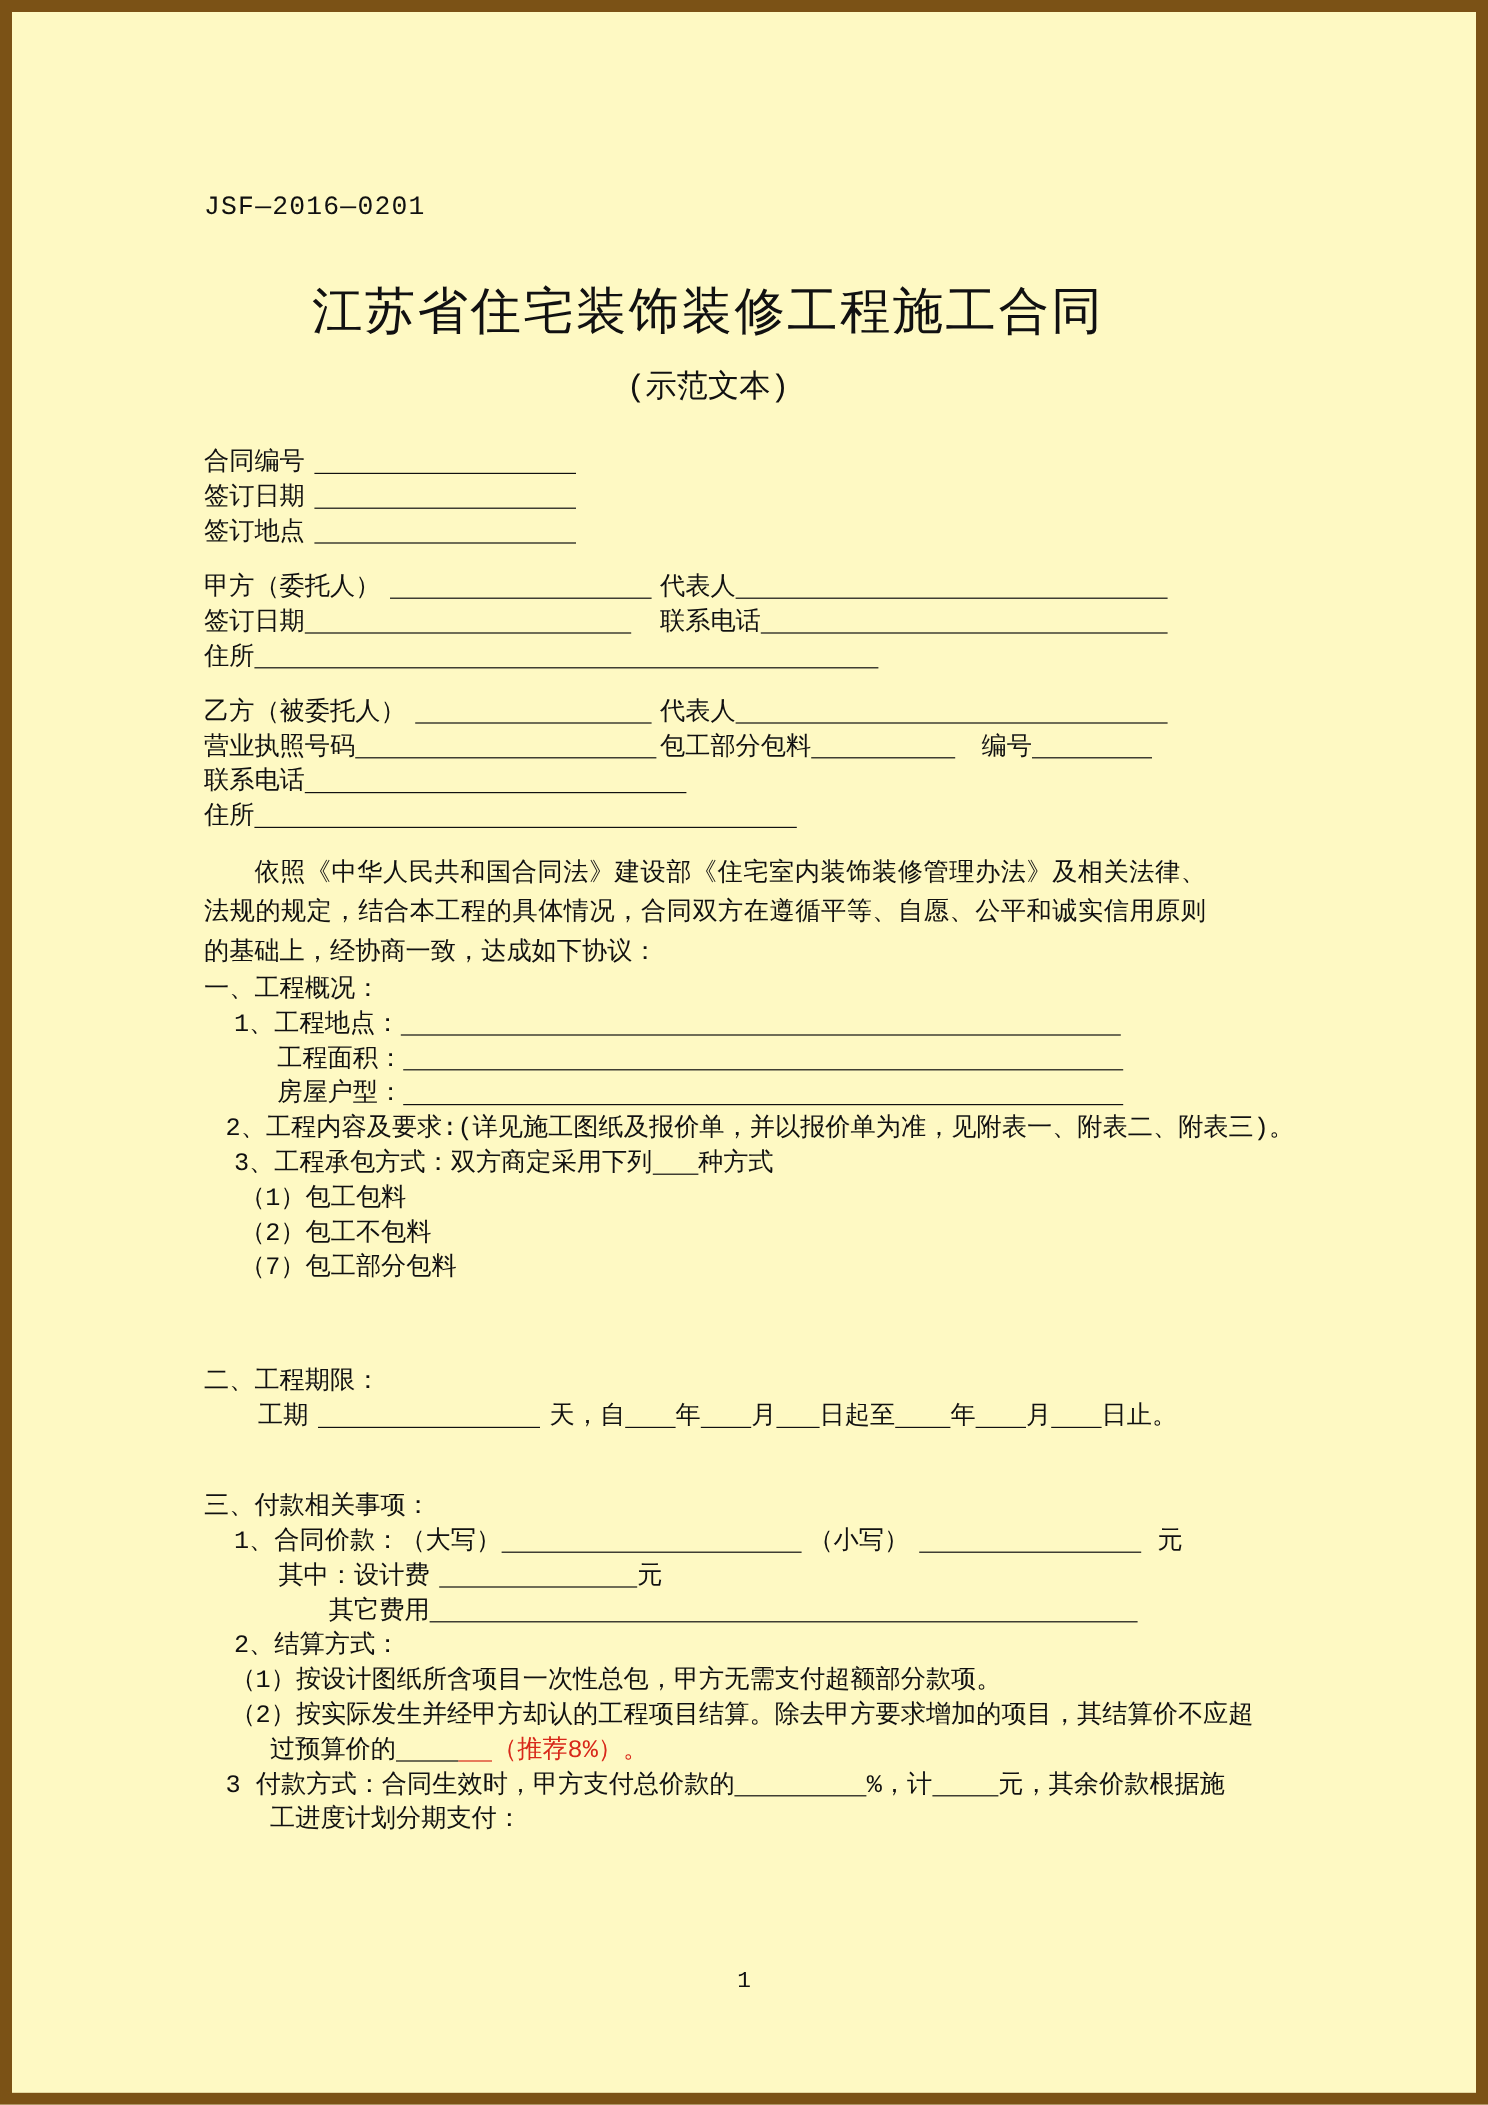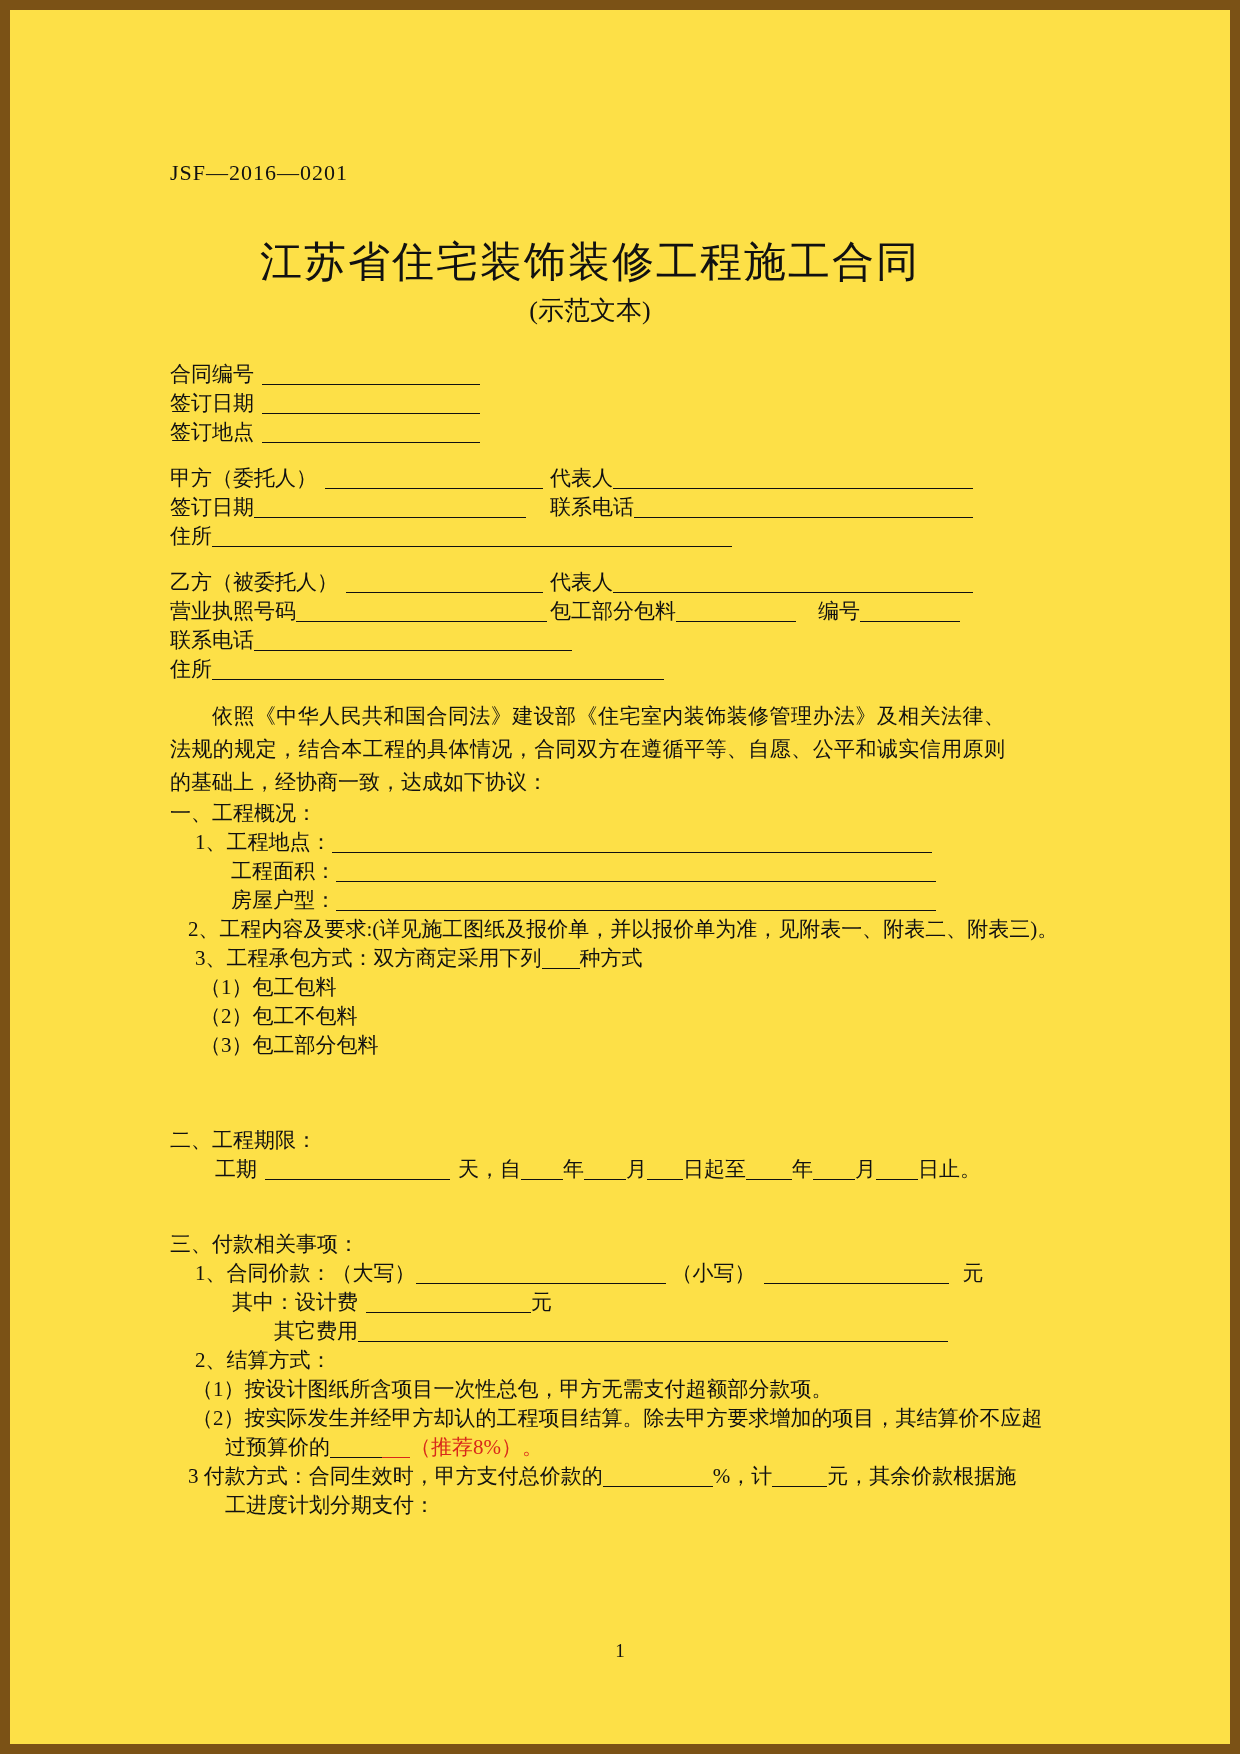--- a/index.html
+++ b/index.html
@@ -1,29 +1,29 @@
 <!DOCTYPE html>
 <html><head>
 <meta charset="utf-8">
 <style>
   html,body{margin:0;padding:0;background:#ffffff;}
   .page{
     position:relative;
     width:1240px;height:1754px;
     box-sizing:border-box;
     border:10px solid #7b5216;
-    background:#fde047;
-    font-family:Liberation Serif, serif;
+    background:#fef9c3;
+    font-family:Liberation Mono, monospace;
     color:#111;
     overflow:hidden;
     padding-left:29px;
   }
   .content{position:absolute;left:160px;top:150px;width:835px;}
   .doc-code{font-size:22px;letter-spacing:1px;line-height:26px;}
-  .title{margin:48px 0 4px -30px;width:900px;text-align:center;font-size:42px;
+  .title{margin:48px 0 16px -30px;width:900px;text-align:center;font-size:42px;
          font-weight:normal;letter-spacing:2px;line-height:56px;}
   .subtitle{margin:0 0 0 -30px;width:900px;text-align:center;font-size:26px;line-height:34px;}
   .fline{font-size:21px;line-height:29px;white-space:nowrap;}
   .blank{display:inline-block;height:20px;border-bottom:1.5px solid #111;vertical-align:-4px;}
   .blank.red{border-bottom-color:#d8281a;}
   .col1{display:inline-block;width:380px;white-space:nowrap;}
   .gap8{margin-left:8px;}
   .preamble{margin-top:16px;width:835px;font-size:21px;line-height:33px;
             text-align:justify;text-indent:42px;white-space:normal;}
   .red-text{color:#d8281a;}
@@ -88,21 +88,21 @@
     </div>
     <div class="fline" style="margin-left:61px">
       <span>房屋户型：</span><span class="blank" style="width:600px"></span>
     </div>
     <div class="fline" style="margin-left:18px">2、工程内容及要求:(详见施工图纸及报价单，并以报价单为准，见附表一、附表二、附表三)。</div>
     <div class="fline" style="margin-left:25px">
       <span>3、工程承包方式：双方商定采用下列</span><span class="blank" style="width:38px"></span><span>种方式</span>
     </div>
     <div class="fline" style="margin-left:30px">（1）包工包料</div>
     <div class="fline" style="margin-left:30px">（2）包工不包料</div>
-    <div class="fline" style="margin-left:30px">（3）包工部分包料</div>
+    <div class="fline" style="margin-left:30px">（7）包工部分包料</div>
 
     <div class="fline mt-sec2">二、工程期限：</div>
     <div class="fline" style="margin-left:45px">
       <span>工期</span><span class="blank gap8" style="width:185px"></span><span class="gap8">天，自</span><span class="blank" style="width:42px"></span><span>年</span><span class="blank" style="width:42px"></span><span>月</span><span class="blank" style="width:36px"></span><span>日起至</span><span class="blank" style="width:46px"></span><span>年</span><span class="blank" style="width:42px"></span><span>月</span><span class="blank" style="width:42px"></span><span>日止。</span>
     </div>
 
     <div class="fline mt-sec3">三、付款相关事项：</div>
     <div class="fline" style="margin-left:25px">
       <span>1、合同价款：（大写）</span><span class="blank" style="width:250px"></span><span style="margin-left:6px">（小写）</span><span class="blank gap8" style="width:185px"></span><span style="margin-left:14px">元</span>
     </div>

